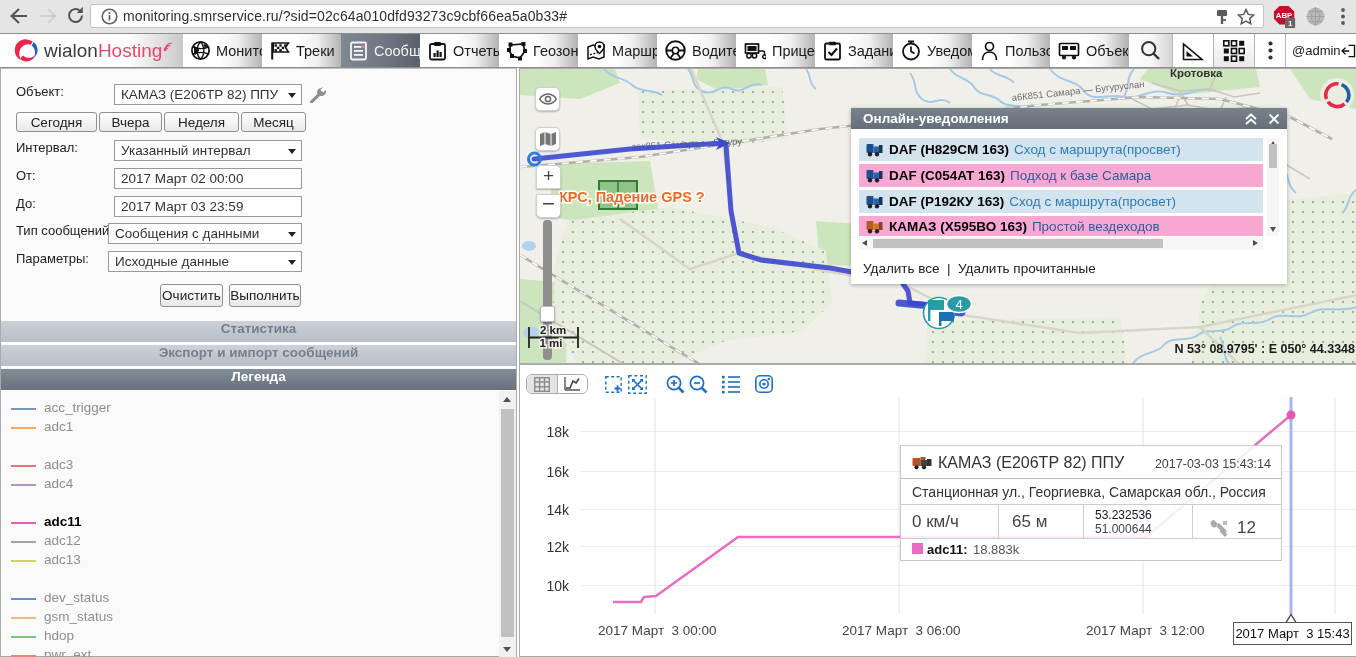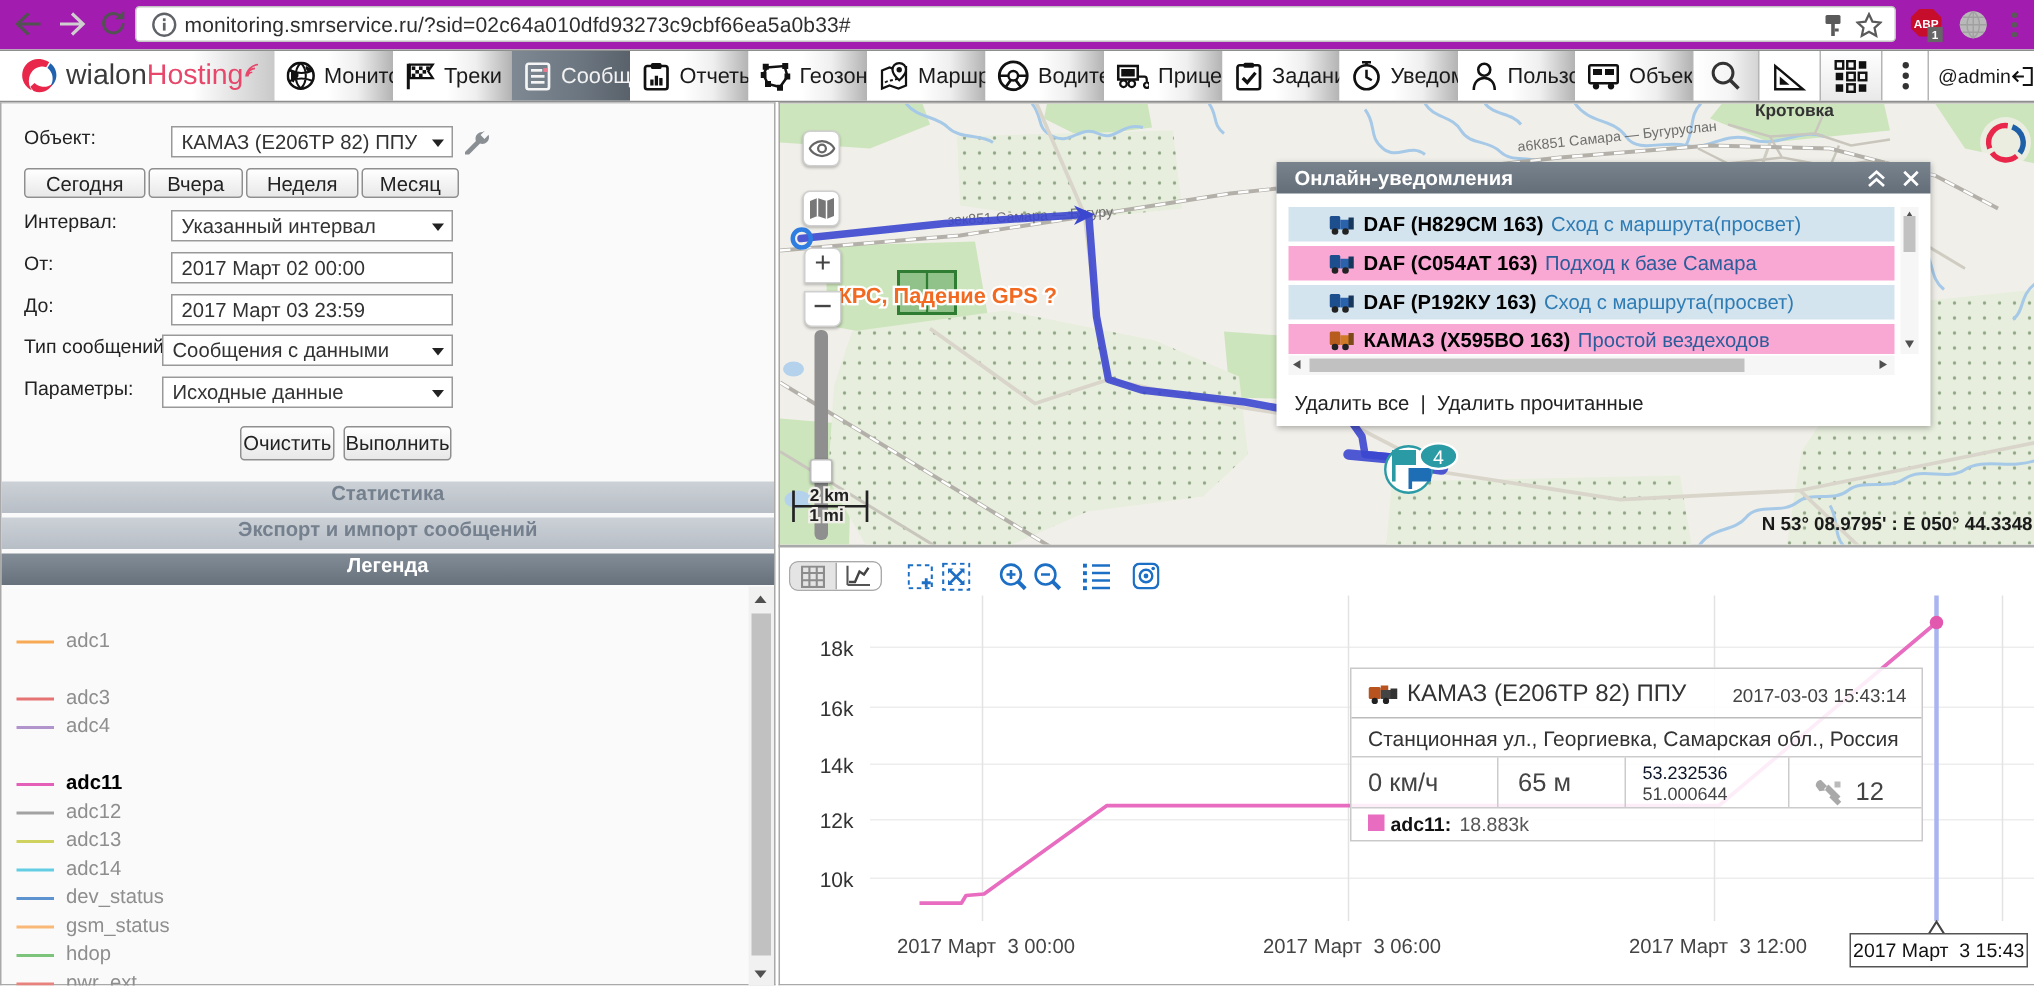--- a/index.html
+++ b/index.html
@@ -1,21 +1,21 @@
 <!DOCTYPE html>
 <html><head>
 <meta charset="utf-8">
 <style>
 * { margin:0; padding:0; box-sizing:border-box; }
 html,body { width:1356px; height:657px; overflow:hidden; font-family:"Liberation Sans",sans-serif; background:#fff; }
 #stage { position:relative; width:1356px; height:657px; }
 .abs { position:absolute; }
 
 
-#chrome { position:absolute; left:0; top:0; width:1356px; height:33px; background:#a21caf; }
+#chrome { position:absolute; left:0; top:0; width:1356px; height:33px; background:#e5e5e5; }
 #addrbar { position:absolute; left:90px; top:4px; width:1174px; height:24px; background:#fff; border:1px solid #c3c3c3; border-radius:3px; display:flex; align-items:center; }
 #urltxt { font-size:14px; color:#2e2e2e; margin-left:5px; letter-spacing:0.1px; }
 
 
 #nav { position:absolute; left:0; top:33px; width:1356px; height:35px; border-top:1px solid #8e8e8e; border-bottom:1px solid #8e8e8e; background:#fff; display:flex; }
 .nitem { height:33px; display:flex; align-items:center; overflow:hidden; background:linear-gradient(to right,#ffffff 0%,#ffffff 45%,#efefef 70%,#b3b3b3 100%); flex:none; }
 .nitem .ic { flex:none; margin-left:8px; margin-right:6px; }
 .nitem .lbl { font-size:14.5px; color:#1a1a1a; white-space:nowrap; }
 .nitem.active { background:linear-gradient(to right,#7e8993 0%,#6b757f 60%,#59626b 100%); }
 .nitem.active .lbl { color:#f2f2f2; }
@@ -39,21 +39,21 @@
 .sbthumb { position:absolute; background:#c1c1c1; }
 .sbarrow { position:absolute; width:0; height:0; }
 
 
 #mappanel { position:absolute; left:519px; top:68px; width:837px; height:296px; border:1px solid #a9a9a9; border-right:none; overflow:hidden; background:#f1efe9; }
 .mbtn { position:absolute; width:25px; height:24px; background:#fff; border:1px solid #cfcfcf; border-radius:5px; box-shadow:0 1px 2px rgba(0,0,0,0.25); display:flex; align-items:center; justify-content:center; color:#555; }
 
 
 #notif { position:absolute; left:331px; top:39px; width:436px; height:176px; background:#fff; box-shadow:0 1px 4px rgba(0,0,0,0.3); }
 #notifhead { height:21px; background:linear-gradient(#78838e,#646e79); color:#fff; font-weight:bold; font-size:13.5px; display:flex; align-items:center; padding-left:12px; }
-.nrow { position:absolute; left:8px; width:404px; height:23px; display:flex; align-items:center; font-size:13.5px;padding-left:20px; }
+.nrow { position:absolute; left:8px; width:404px; height:23px; display:flex; align-items:center; font-size:13.5px; }
 .nrow b { color:#000; margin-right:5px; white-space:nowrap; }
 .nrow .lnk { white-space:nowrap; }
 .nrow.blue { background:#d4e4ee; }
 .nrow.red  { background:#f9a8d4; }
 
 
 #chartpanel { position:absolute; left:519px; top:364px; width:837px; height:293px; border:1px solid #a9a9a9; border-right:none; background:#fff; }
 .xlab { position:absolute; font-size:13.5px; color:#444; }
 .ylab { position:absolute; font-size:14px; color:#333; text-align:right; width:40px; }
 
@@ -307,20 +307,24 @@
     <div class="fld" style="left:107px;top:154px;width:194px;height:21px">Сообщения с данными<span class="arr"></span></div>
     <div class="flabel" style="left:15px;top:182px">Параметры:</div>
     <div class="fld" style="left:107px;top:182px;width:194px;height:21px">Исходные данные<span class="arr"></span></div>
     <div class="btn" style="left:159px;top:215px;width:63px;height:23px">Очистить</div>
     <div class="btn" style="left:228px;top:215px;width:72px;height:23px">Выполнить</div>
 
     <div class="secbar light" style="top:252px">Статистика</div>
     <div class="secbar light" style="top:276px">Экспорт и импорт сообщений</div>
     <div class="secbar dark" style="top:300px">Легенда</div>
 
+    <div class="lgrow" style="top:330px">
+        <span class="sw" style="background:#7596c0"></span>
+        <span class="nm">acc_trigger</span>
+      </div>
     <div class="lgrow" style="top:349px">
         <span class="sw" style="background:#f7a954"></span>
         <span class="nm">adc1</span>
       </div>
     <div class="lgrow" style="top:387px">
         <span class="sw" style="background:#e57373"></span>
         <span class="nm">adc3</span>
       </div>
     <div class="lgrow" style="top:406px">
         <span class="sw" style="background:#b294cd"></span>
@@ -330,24 +334,20 @@
         <span class="sw" style="background:#e45fb7"></span>
         <span class="nm" style="color:#000;font-weight:bold">adc11</span>
       </div>
     <div class="lgrow" style="top:463px">
         <span class="sw" style="background:#a2a2a2"></span>
         <span class="nm">adc12</span>
       </div>
     <div class="lgrow" style="top:482px">
         <span class="sw" style="background:#cfd25e"></span>
         <span class="nm">adc13</span>
-      </div>
-    <div class="lgrow" style="top:501px">
-        <span class="sw" style="background:#62cde3"></span>
-        <span class="nm">adc14</span>
       </div>
     <div class="lgrow" style="top:520px">
         <span class="sw" style="background:#5d94cf"></span>
         <span class="nm">dev_status</span>
       </div>
     <div class="lgrow" style="top:539px">
         <span class="sw" style="background:#f9b878"></span>
         <span class="nm">gsm_status</span>
       </div>
     <div class="lgrow" style="top:558px">

